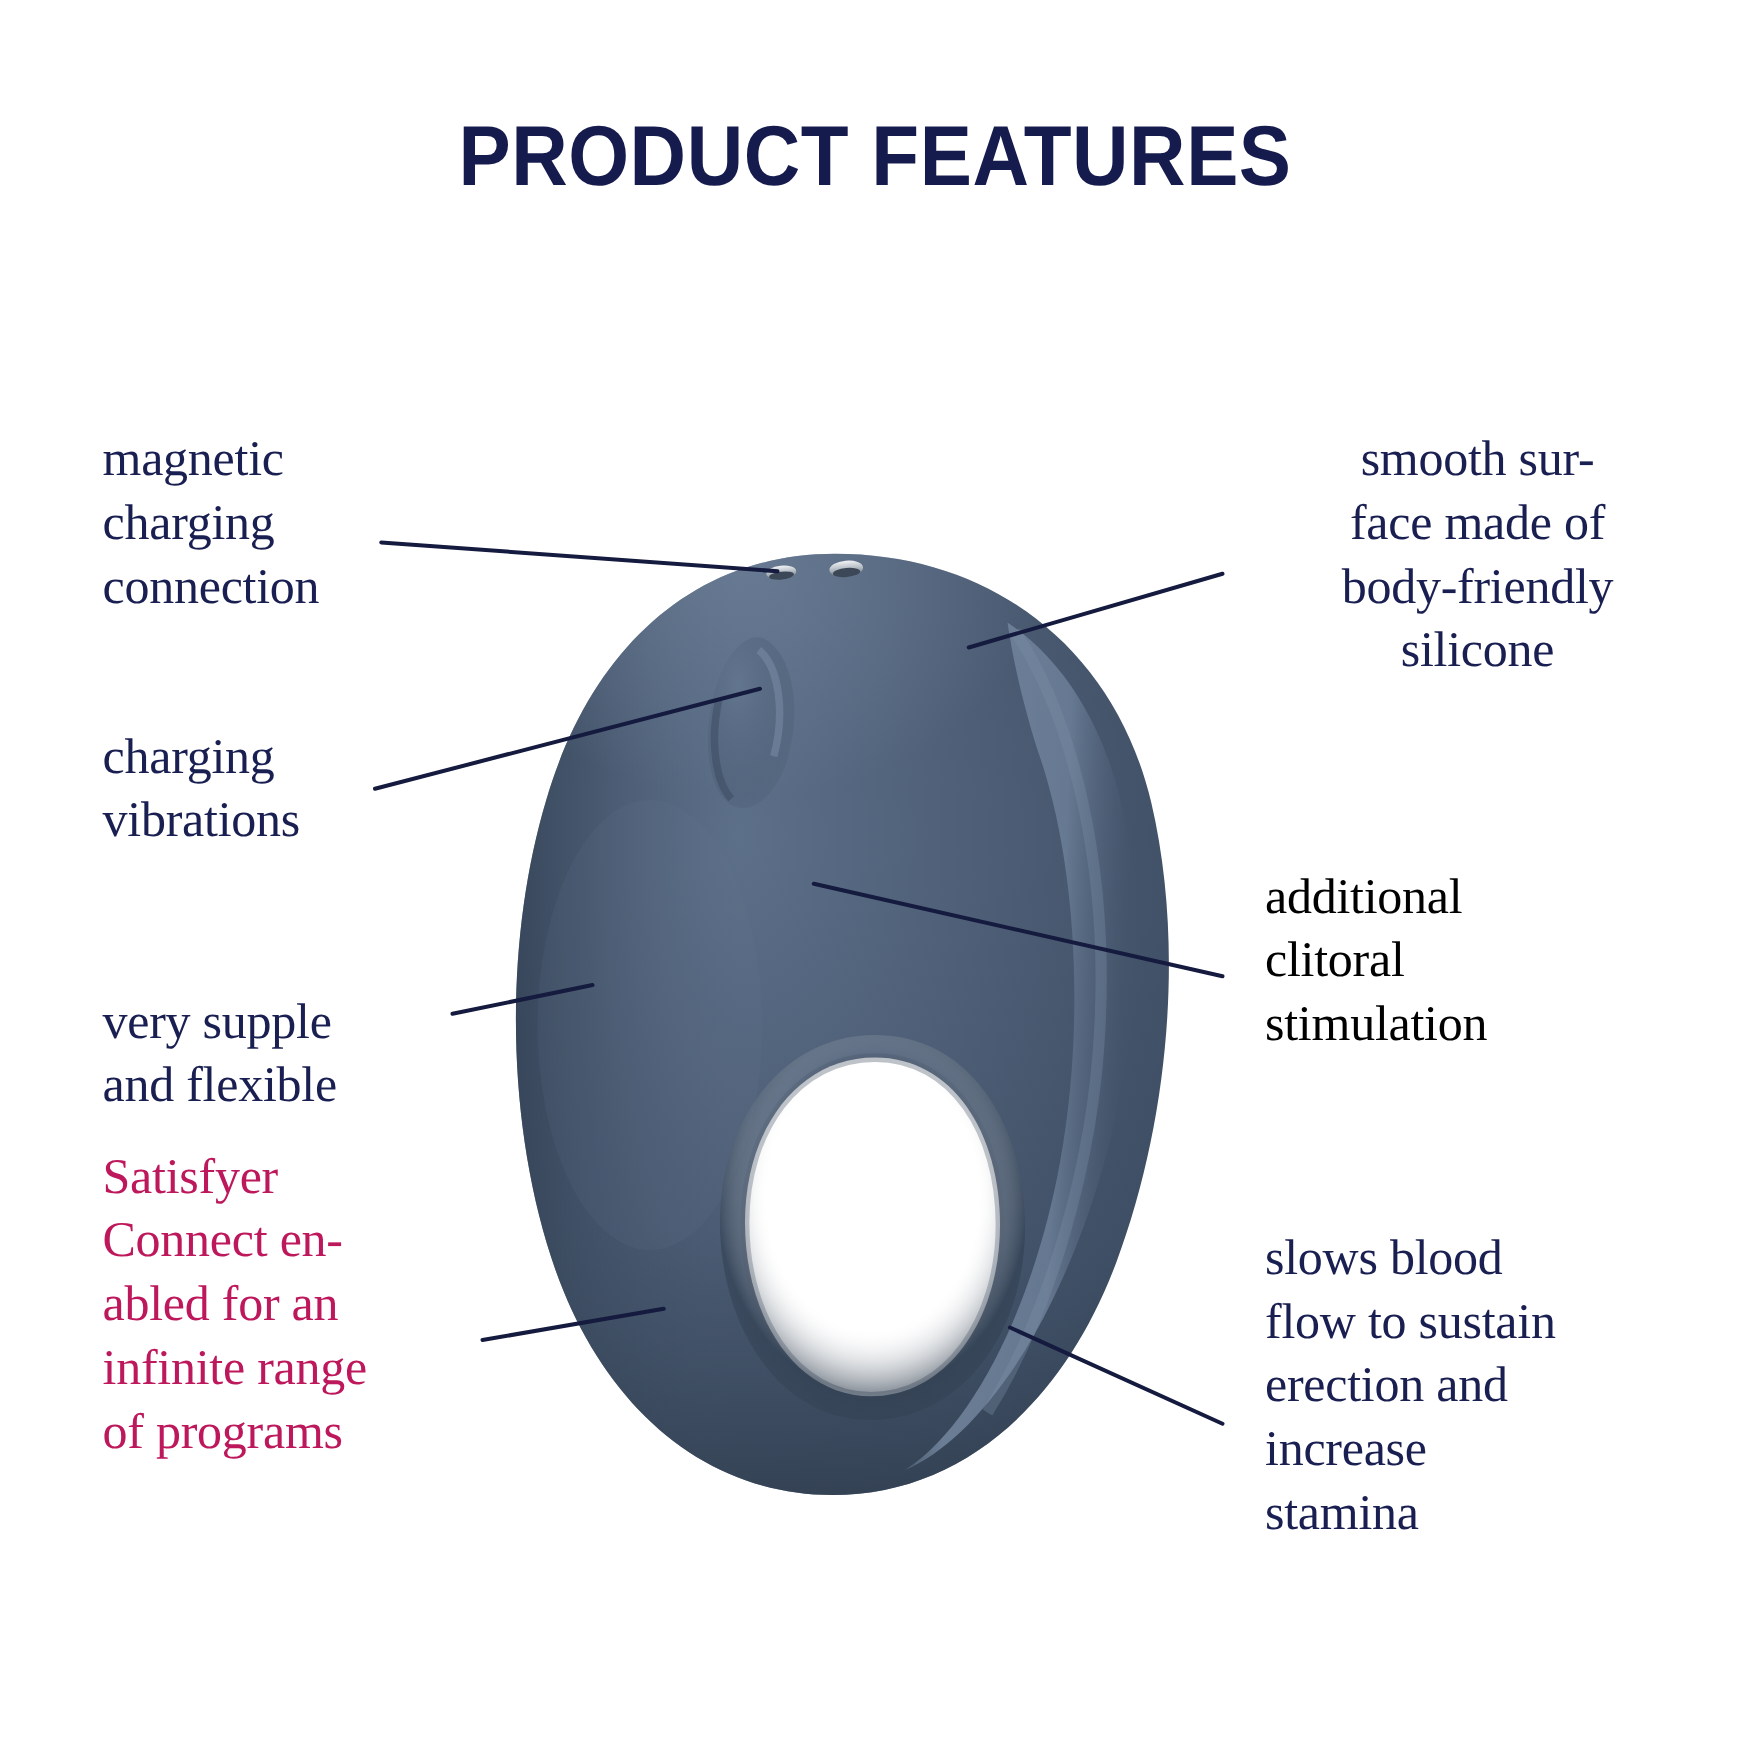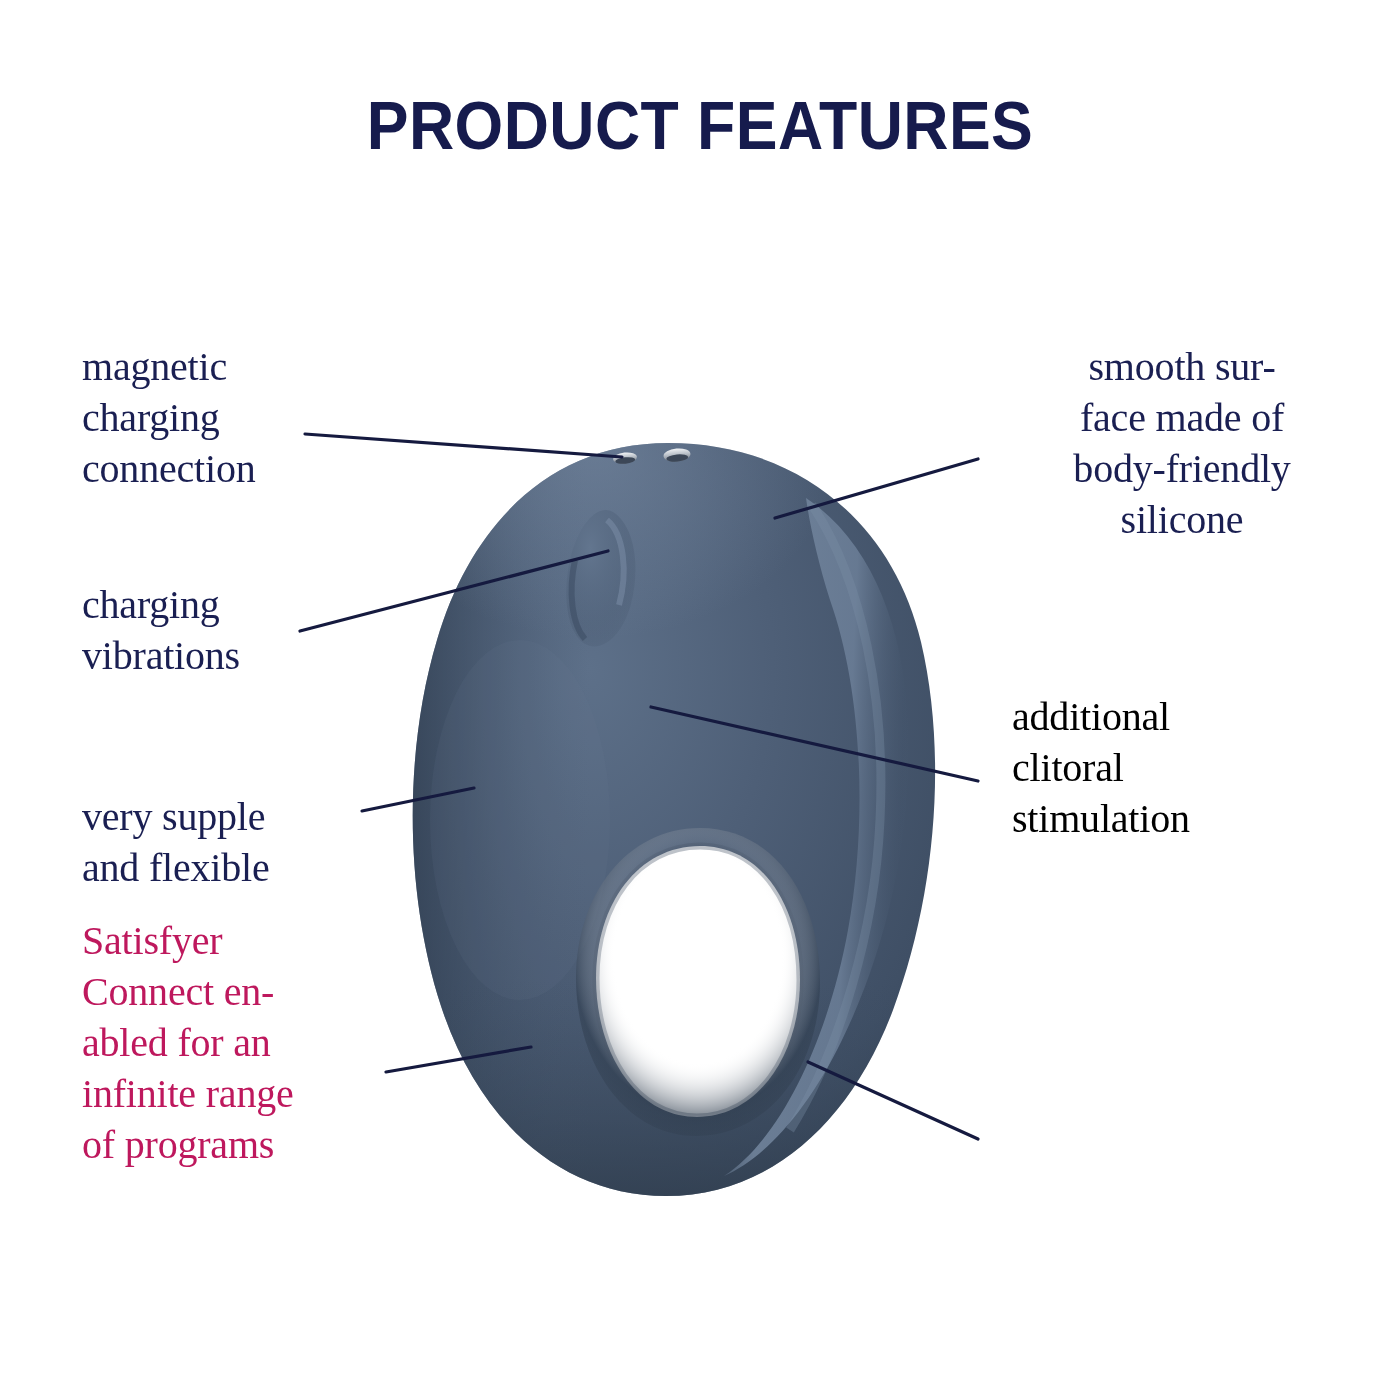--- a/index.html
+++ b/index.html
@@ -215,14 +215,19 @@
 infinite range
 of programs</div>
 
   <div class="label right" id="lbl-smooth" style="color: rgb(26, 31, 82); text-align: center;">smooth sur-
 face made of
 body-friendly
 silicone</div>
   <div class="label right" id="lbl-additional" style="color: #000000;">additional
 clitoral
 stimulation</div>
+  <div class="label right" id="lbl-slows" style="color: rgb(26, 31, 82);">slows blood
+flow to sustain
+erection and
+increase
+stamina</div>
 
 </div>
 
 </body></html>

